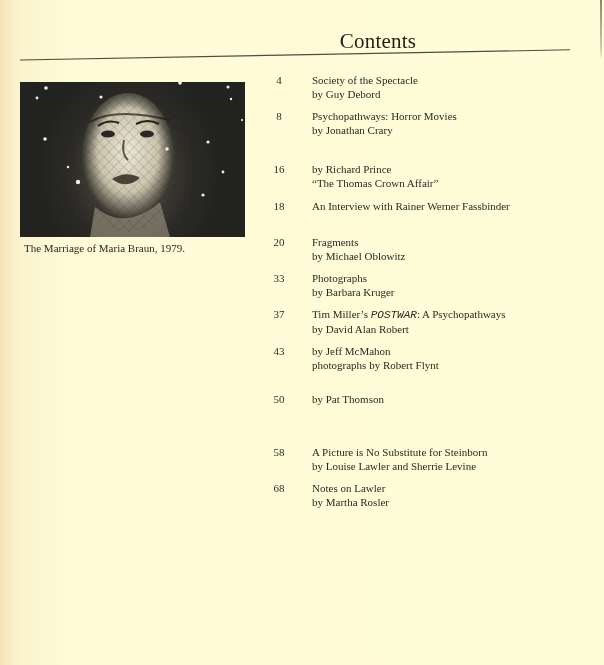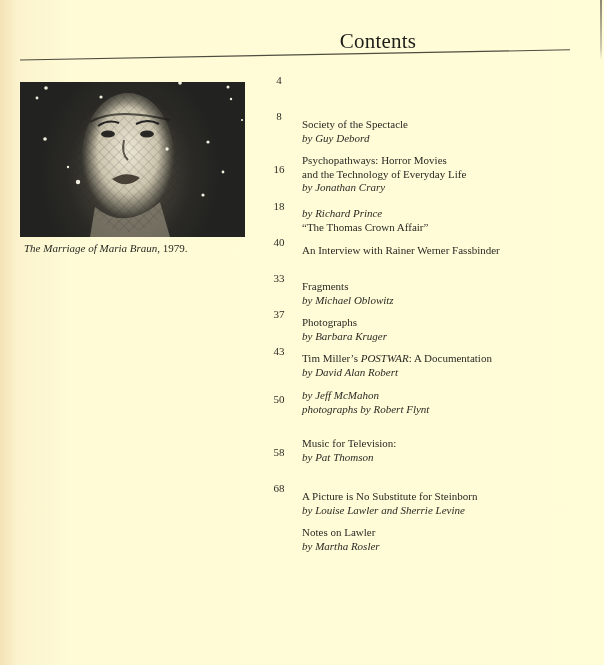--- a/index.html
+++ b/index.html
@@ -29,27 +29,27 @@
     position: absolute; inset: 0; overflow: hidden;
     background:
       radial-gradient(ellipse 52px 68px at 108px 78px, #e8e2cf 0%, #c9c2ab 45%, rgba(60,58,50,0.2) 85%, transparent 100%),
       radial-gradient(ellipse 90px 110px at 110px 90px, #5b574a 0%, #2a2925 70%, transparent 100%),
       #222320;
   }
   .caption {
     position: absolute; left: 24px; top: 242px; font-size: 11px; color: #2a2a24;
     white-space: nowrap;
   }
-  .caption .it { font-style: italic; }
+  .caption .it { }
   .toc { position: absolute; left: 0; top: 0; }
   .entry { position: absolute; left: 0; width: 604px; font-size: 11px; line-height: 13.5px; }
   .pg { position: absolute; left: 264px; width: 30px; text-align: center; color: #2c2c26; }
-  .txt { position: absolute; left: 302px; margin-top: 44px; }
+  .txt { position: absolute; left: 312px; }
   .line { white-space: nowrap; }
-  .by { font-style: italic; }
+  .by { }
 </style>
 </head>
 <body>
 
 <div class="spine-right"></div>
 
 <h1 class="title">Contents</h1>
 
 <svg class="rule" viewBox="0 0 550 12" preserveAspectRatio="none">
   <line x1="0" y1="11" x2="550" y2="0.8" stroke="#4f4d40" stroke-width="1.1"></line>
@@ -105,69 +105,67 @@
       <div class="pg">4</div>
       <div class="txt">
         <div class="line">Society of the Spectacle</div>
         <div class="line by">by Guy Debord</div>
       </div>
     </div>
     <div class="entry" style="top: 110px;">
       <div class="pg">8</div>
       <div class="txt">
         <div class="line">Psychopathways: Horror Movies</div>
-        <div class="line">and the Technology of Everyday Life</div>
         <div class="line by">by Jonathan Crary</div>
       </div>
     </div>
     <div class="entry" style="top: 163px;">
       <div class="pg">16</div>
       <div class="txt">
         <div class="line by">by Richard Prince</div>
         <div class="line">“The Thomas Crown Affair”</div>
       </div>
     </div>
     <div class="entry" style="top: 200px;">
       <div class="pg">18</div>
       <div class="txt">
         <div class="line">An Interview with Rainer Werner Fassbinder</div>
       </div>
     </div>
     <div class="entry" style="top: 236px;">
-      <div class="pg">40</div>
+      <div class="pg">20</div>
       <div class="txt">
         <div class="line">Fragments</div>
         <div class="line by">by Michael Oblowitz</div>
       </div>
     </div>
     <div class="entry" style="top: 272px;">
       <div class="pg">33</div>
       <div class="txt">
         <div class="line">Photographs</div>
         <div class="line by">by Barbara Kruger</div>
       </div>
     </div>
     <div class="entry" style="top: 308px;">
       <div class="pg">37</div>
       <div class="txt">
-        <div class="line"><span>Tim Miller’s </span><span style="font-style: italic;">POSTWAR</span><span>: A Documentation</span></div>
+        <div class="line"><span>Tim Miller’s </span><span style="font-style: italic; font-family: Liberation Mono, monospace;">POSTWAR</span><span>: A Psychopathways</span></div>
         <div class="line by">by David Alan Robert</div>
       </div>
     </div>
     <div class="entry" style="top: 345px;">
       <div class="pg">43</div>
       <div class="txt">
         <div class="line by">by Jeff McMahon</div>
         <div class="line by">photographs by Robert Flynt</div>
       </div>
     </div>
     <div class="entry" style="top: 393px;">
       <div class="pg">50</div>
       <div class="txt">
-        <div class="line">Music for Television:</div>
         <div class="line by">by Pat Thomson</div>
       </div>
     </div>
     <div class="entry" style="top: 446px;">
       <div class="pg">58</div>
       <div class="txt">
         <div class="line">A Picture is No Substitute for Steinborn</div>
         <div class="line by">by Louise Lawler and Sherrie Levine</div>
       </div>
     </div>

